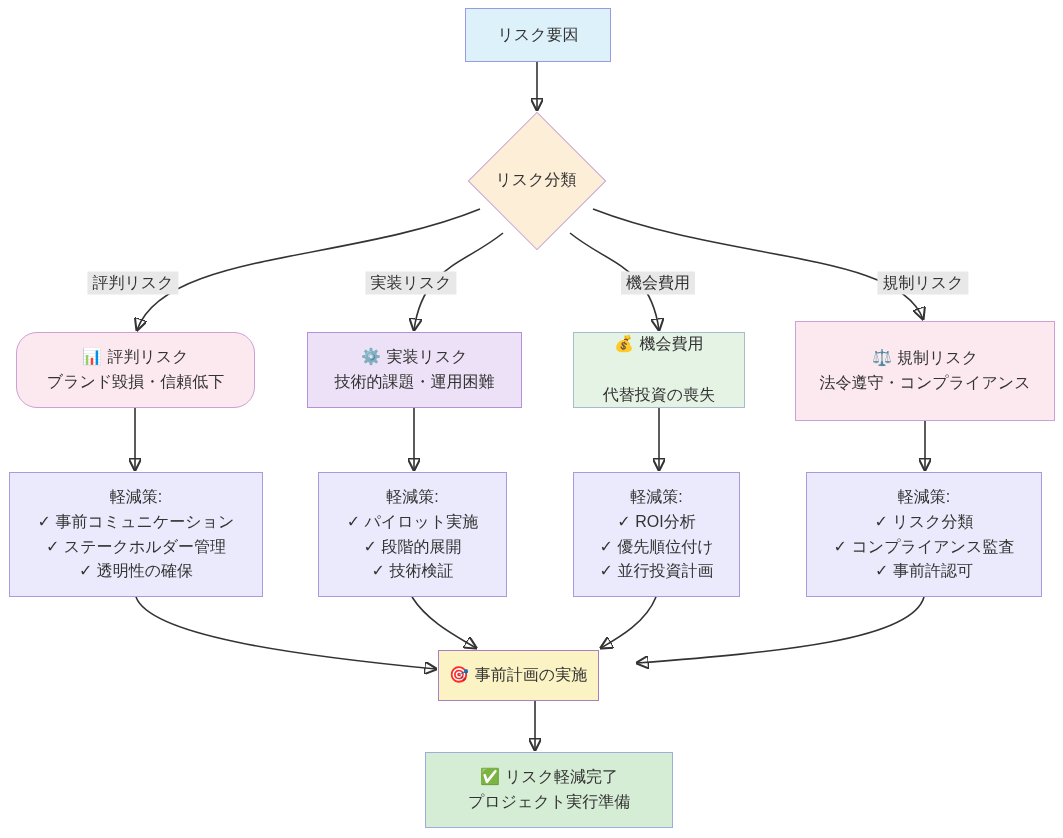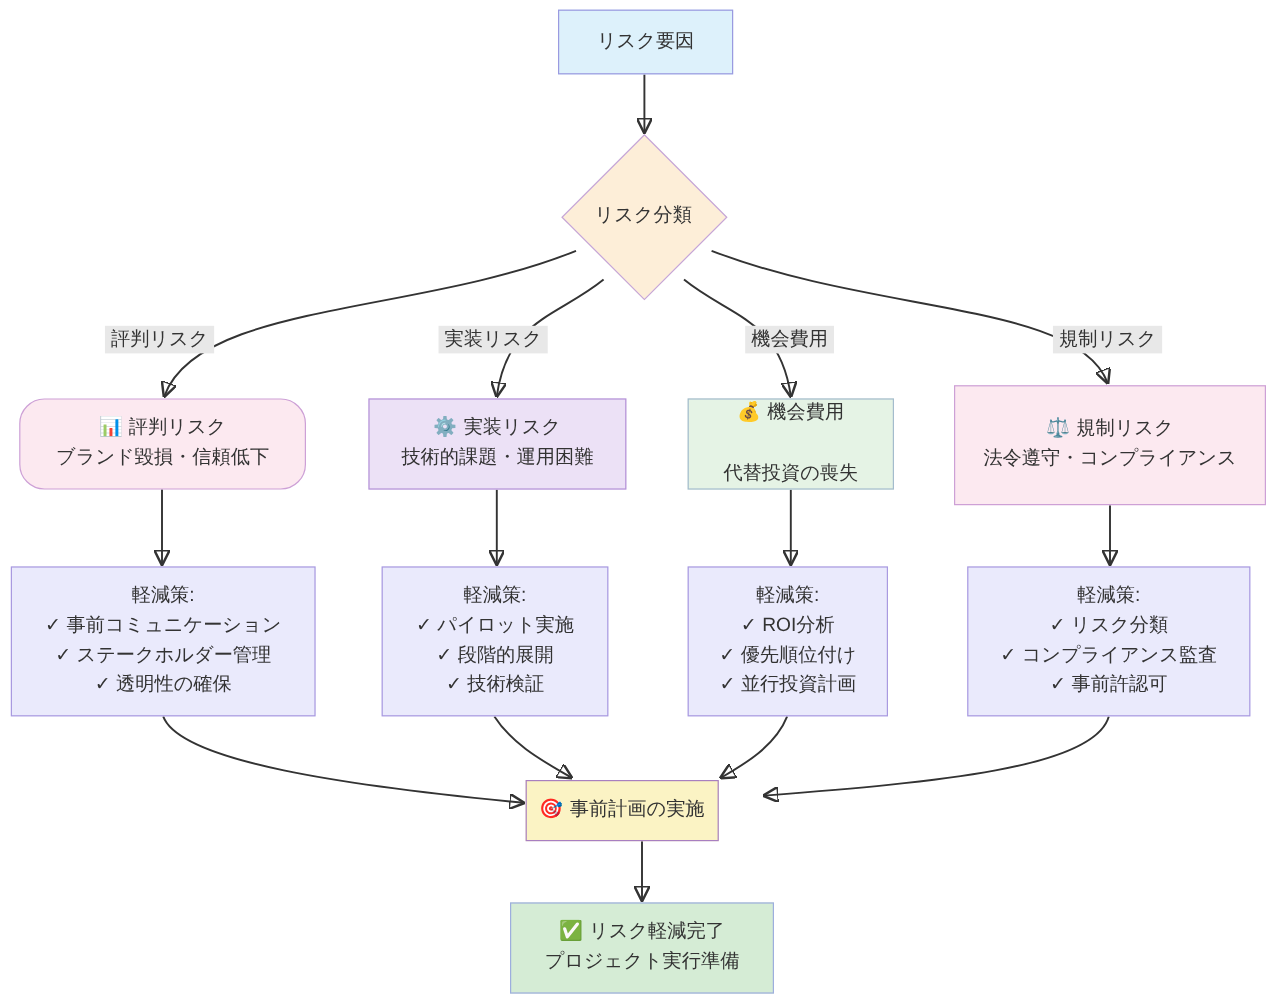--- a/index.html
+++ b/index.html
@@ -133,20 +133,20 @@
     <div class="line">✓ コンプライアンス監査</div>
     <div class="line">✓ 事前許認可</div>
   </div>
 
   <div class="node box-yellow" style="left:438px;top:650px;width:161px;height:51px;">
     <div class="line">
       <span class="ico">🎯</span><span>事前計画の実施</span>
     </div>
   </div>
 
-  <div class="node box-done" style="left:425px;top:752px;width:220px;height:76px;">
+  <div class="node box-done" style="left:425px;top:752px;width:248px;height:76px;">
     <div class="line">
       <span class="ico">✅</span><span>リスク軽減完了</span>
     </div>
     <div class="line">プロジェクト実行準備</div>
   </div>
 
 </div>
 
 </body></html>

